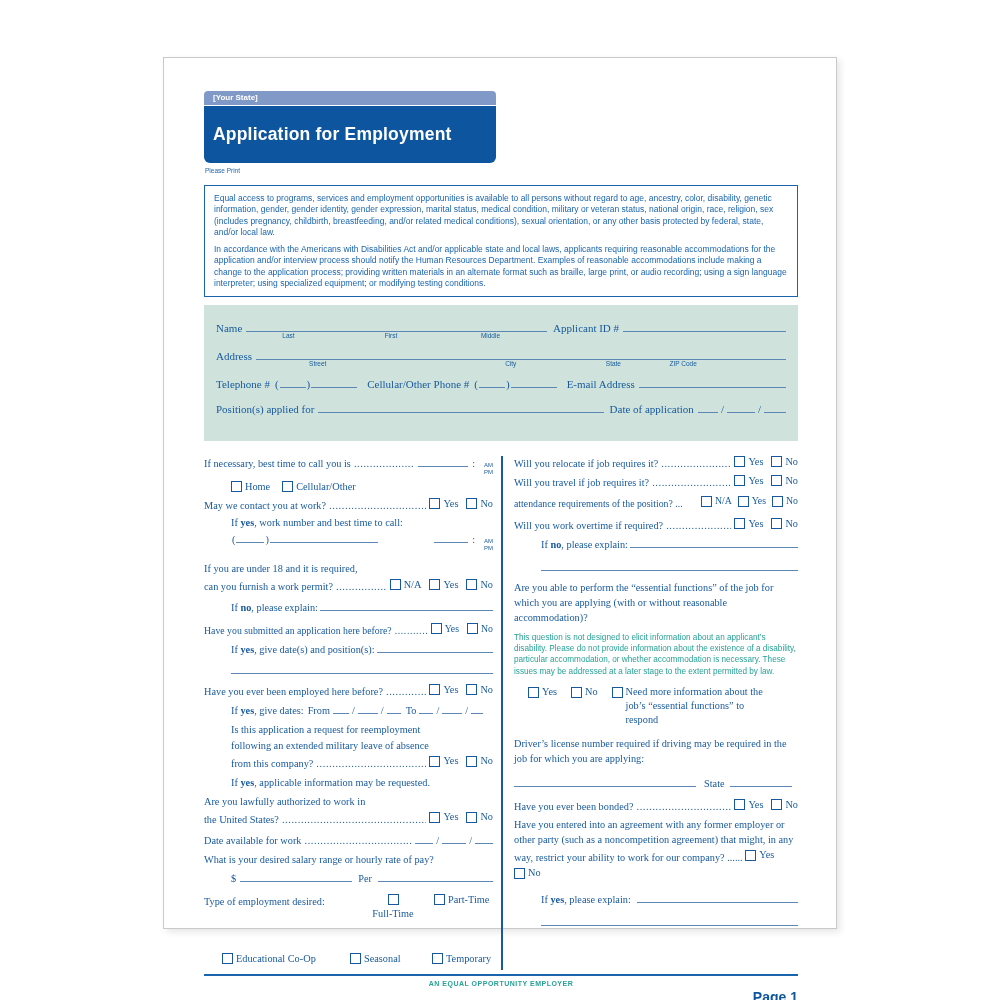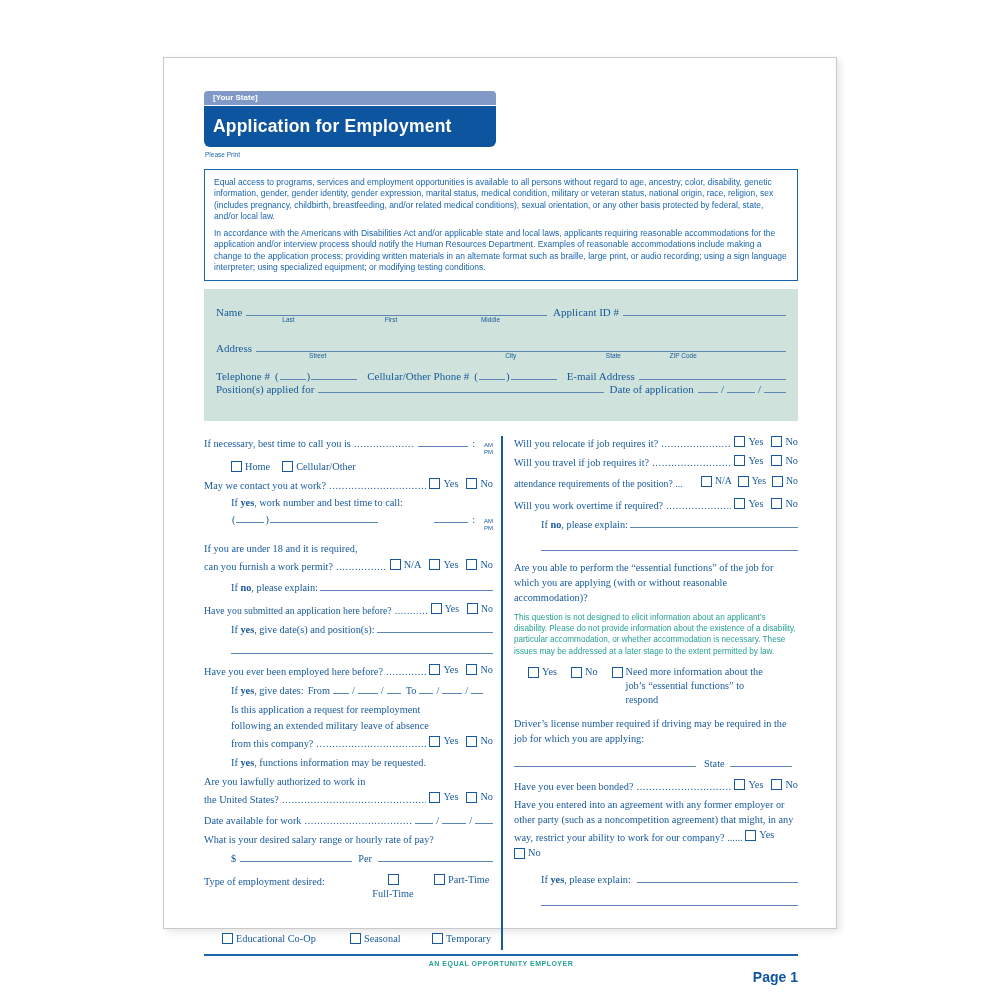--- a/index.html
+++ b/index.html
@@ -8,21 +8,21 @@
   .sheet {
     position:relative; width:674px; height:872px; margin:57px auto 0;
     background:#fff; border:1px solid #c9c9c9; box-shadow:3px 3px 7px rgba(0,0,0,0.10);
     box-sizing:border-box; padding:33px 38px 0 40px;
   }
 
   
   .state-bar { width:292px; height:14px; background:#8099c7; border-radius:4px 4px 0 0;
     color:#fff; font-family:"Liberation Sans",sans-serif; font-weight:bold; font-size:8px;
     line-height:14px; padding-left:9px; box-sizing:border-box; }
-  .title-bar { width:292px; height:41px; background:#0d559e; border-radius:0 0 6px 6px;
+  .title-bar { width:292px; height:57px; background:#0d559e; border-radius:0 0 6px 6px;
     margin-top:1px; display:flex; align-items:center; box-sizing:border-box; }
   .title-bar h1 { color:#fff; font-family:"Liberation Sans",sans-serif; font-size:17.5px;
     margin:0 0 0 9px; letter-spacing:0.2px; }
   .print-note { font-family:"Liberation Sans",sans-serif; font-size:6.5px; color:#1a64ae; margin:4px 0 0 1px; }
 
   
   .notice { border:1.5px solid #1a64ae; margin-top:11px; padding:7px 9px;
     color:#1a64ae; font-family:"Liberation Sans",sans-serif; font-size:8.5px; line-height:1.33; }
   .notice p { margin:0; }
   .notice p + p { margin-top:6px; }
@@ -89,42 +89,42 @@
     </div>
   <div class="print-note">Please Print</div>
 
   <section class="notice">
     <p>Equal access to programs, services and employment opportunities is available to all persons without regard to age, ancestry, color, disability, genetic information, gender, gender identity, gender expression, marital status, medical condition, military or veteran status, national origin, race, religion, sex (includes pregnancy, childbirth, breastfeeding, and/or related medical conditions), sexual orientation, or any other basis protected by federal, state, and/or local law.</p>
     <p>In accordance with the Americans with Disabilities Act and/or applicable state and local laws, applicants requiring reasonable accommodations for the application and/or interview process should notify the Human Resources Department. Examples of reasonable accommodations include making a change to the application process; providing written materials in an alternate format such as braille, large print, or audio recording; using a sign language interpreter; using specialized equipment; or modifying testing conditions.</p>
   </section>
 
   <section class="identity">
 
-    <div class="idrow" style="margin-bottom:23px;">
+    <div class="idrow" style="margin-bottom:15px;">
       <span class="lab">Name</span>
       <span class="bl fl subwrap" style="flex:2.4;">
         <i class="sub" style="left:12%;">Last</i>
         <i class="sub" style="left:46%;">First</i>
         <i class="sub" style="left:78%;">Middle</i>
       </span>
       <span class="lab" style="padding-left:6px;">Applicant ID #</span>
       <span class="bl fl" style="flex:1.3;"></span>
     </div>
 
     <div class="idrow" style="margin-bottom:15px;">
       <span class="lab">Address</span>
       <span class="bl fl subwrap">
         <i class="sub" style="left:10%;">Street</i>
         <i class="sub" style="left:47%;">City</i>
         <i class="sub" style="left:66%;">State</i>
         <i class="sub" style="left:78%;">ZIP Code</i>
       </span>
     </div>
 
-    <div class="idrow" style="">
+    <div class="idrow" style="margin-bottom:12px;">
       <span class="lab">Telephone #</span>
       <span class="pr">(</span>
         <span class="bl" style="width:26px;"></span>
         <span class="pr">)</span>
         <span class="bl" style="width:46px;"></span>
       <span class="lab" style="padding-left:10px;">Cellular/Other Phone #</span>
       <span class="pr">(</span>
         <span class="bl" style="width:26px;"></span>
         <span class="pr">)</span>
         <span class="bl" style="width:46px;"></span>
@@ -301,21 +301,21 @@
               </span>
             <span class="opt">
                 <span class="cb"></span>
                 <span>No</span>
               </span>
           </span>
         </div>
       </div>
 
       <div class="qrow ind mt4">
-        <span class="q"><span>If </span><b>yes</b><span>, functions information may be requested.</span></span>
+        <span class="q"><span>If </span><b>yes</b><span>, applicable information may be requested.</span></span>
       </div>
 
       <div class="block mt6">
         <div>Are you lawfully authorized to work in</div>
         <div class="line">
           <span class="q">the United States?</span>
           <span class="leader"></span>
           <span class="opts">
             <span class="opt">
                 <span class="cb"></span>

